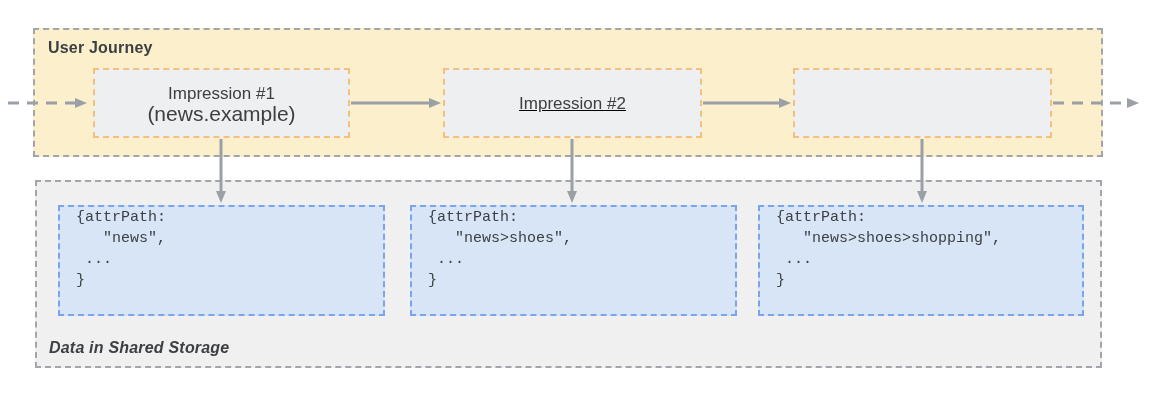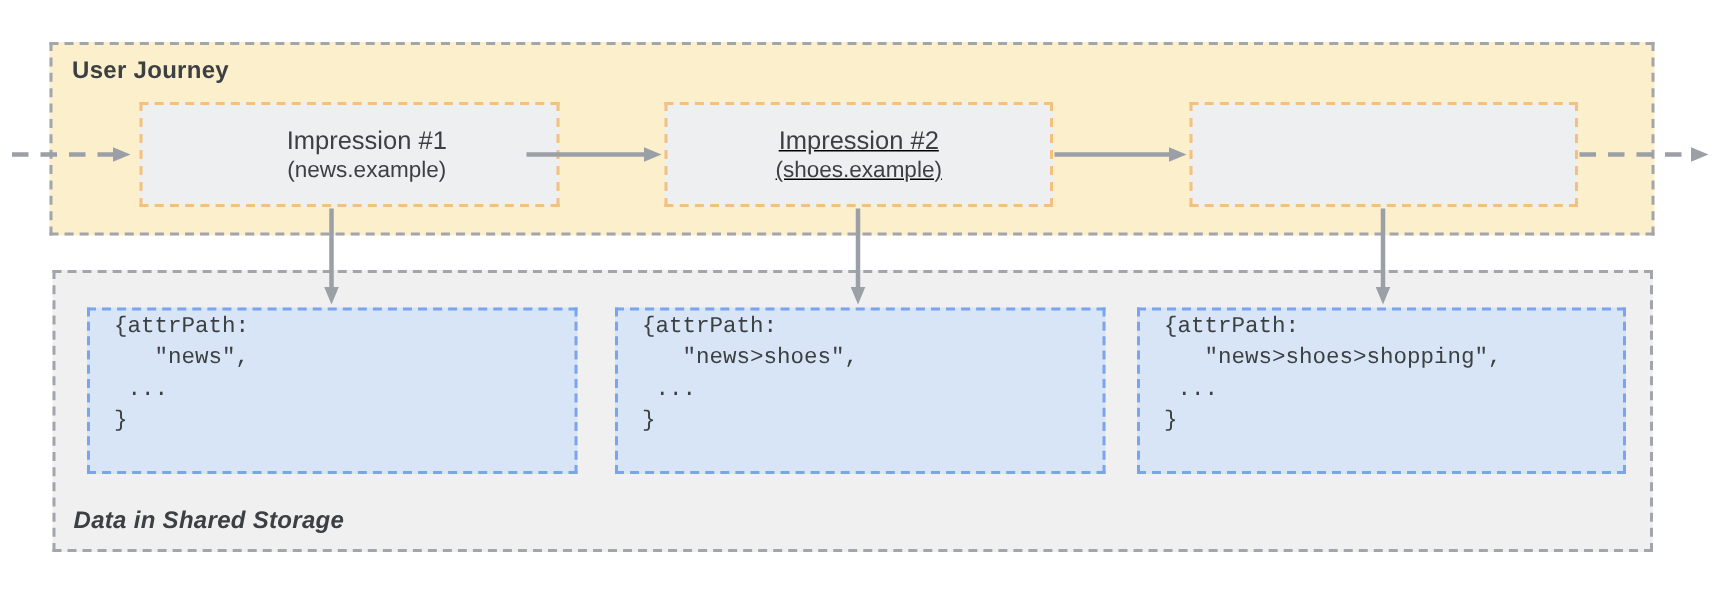--- a/index.html
+++ b/index.html
@@ -37,30 +37,30 @@
     top: 68px;
     height: 66px;
     background: var(--impression-bg, #EEEFF0);
     border: 2px dashed var(--impression-border, #F5C07E);
     display: flex;
     flex-direction: column;
     align-items: center;
     justify-content: center;
     text-align: center;
   }
-  .impression.i1 { left: 93px;  width: 253px; padding-left: 23px; }
+  .impression.i1 { left: 93px;  width: 253px; }
   .impression.i2 { left: 443px; width: 255px; text-decoration: underline; }
   .impression.i3 { left: 793px; width: 255px; }
   .imp-title {
     font-size: 17px;
     line-height: 21px;
     color: var(--text, #3C4043);
   }
   .imp-sub {
-    font-size: 15px;
+    font-size: 21px;
     line-height: 19px;
     color: var(--text, #3C4043);
   }
   
   .storage-box {
     position: absolute;
     left: 35px; top: 180px;
     width: 1063px; height: 184px;
     background: var(--storage-bg, #F0F0F1);
     border: 2px dashed var(--storage-border, #A2A6AB);
@@ -117,21 +117,20 @@
   <div class="journey-box">
     <div class="journey-label">User Journey</div>
   </div>
 
   <div class="impression i1">
     <div class="imp-title">Impression #1</div>
     <div class="imp-sub">(news.example)</div>
   </div>
   <div class="impression i2">
     <div class="imp-title">Impression #2</div>
-    <div class="imp-sub">(shoes.example)</div>
   </div>
   <div class="impression i3">
   </div>
 
   <div class="storage-box">
     <div class="storage-label">Data in Shared Storage</div>
   </div>
 
   <pre class="entry e1">{attrPath:
    "news",

